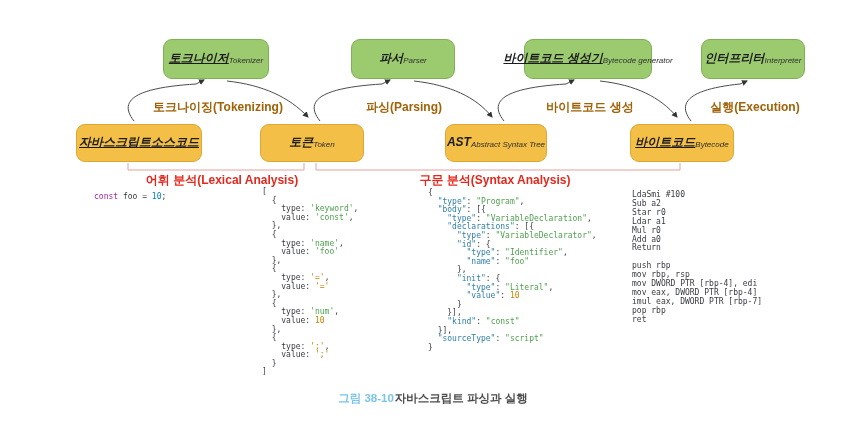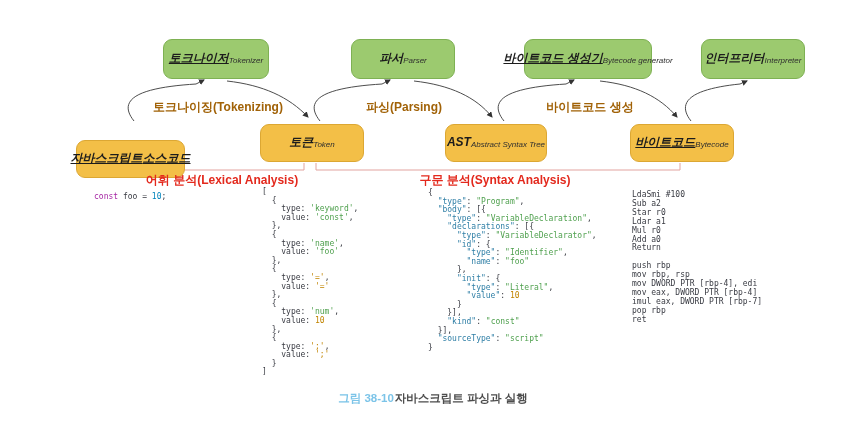--- a/index.html
+++ b/index.html
@@ -85,22 +85,23 @@
     <div class="en">Bytecode generator</div>
   </div>
   <div class="box green" style="left:701px;top:39px;width:104px">
     <div class="ko">인터프리터</div>
     <div class="en">Interpreter</div>
   </div>
 
   <div class="arrow-label" style="left:218px">토크나이징(Tokenizing)</div>
   <div class="arrow-label" style="left:404px">파싱(Parsing)</div>
   <div class="arrow-label" style="left:590px">바이트코드 생성</div>
+  <div class="arrow-label" style="left:755px">실행(Execution)</div>
 
-  <div class="box yellow" style="left:76px;top:140px;width:109px">
+  <div class="box yellow" style="left:76px;top:124px;width:126px">
     <div class="ko u">자바스크립트</div>
     <div class="ko u">소스코드</div>
   </div>
   <div class="box yellow" style="left:260px;top:124px;width:104px">
     <div class="ko">토큰</div>
     <div class="en">Token</div>
   </div>
   <div class="box yellow" style="left:630px;top:124px;width:104px">
     <div class="ko u">바이트코드</div>
     <div class="en">Bytecode</div>

